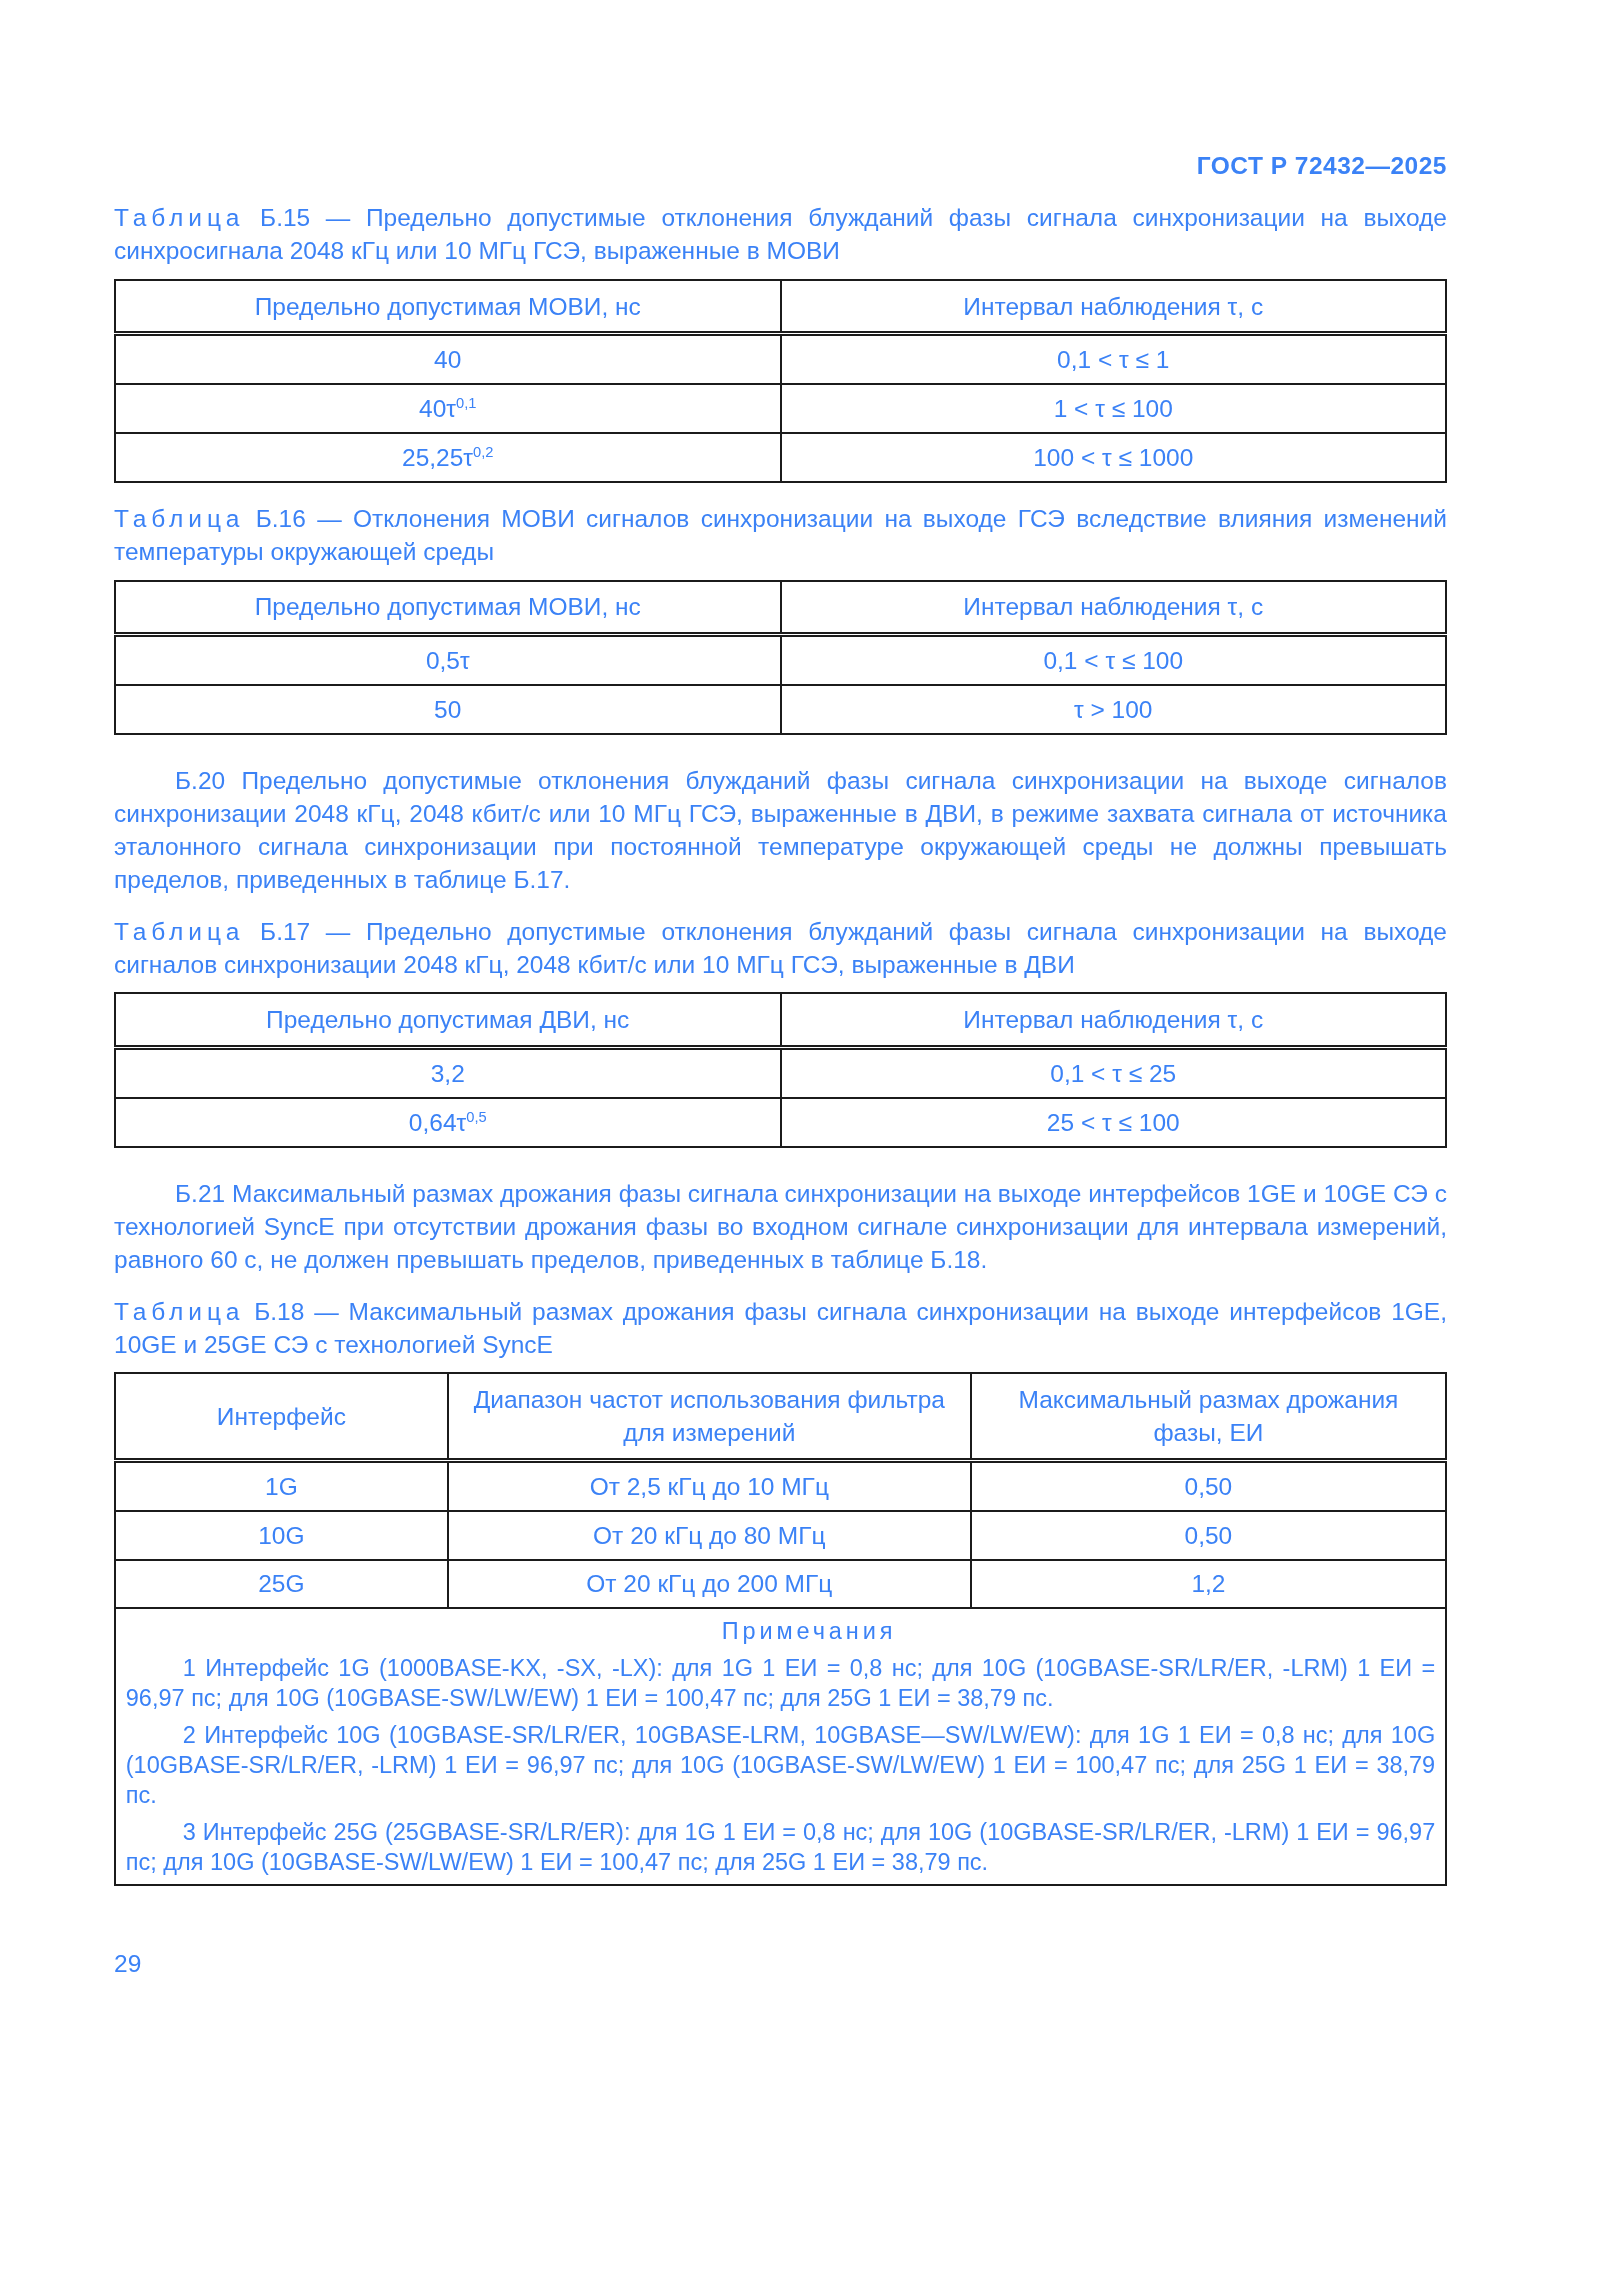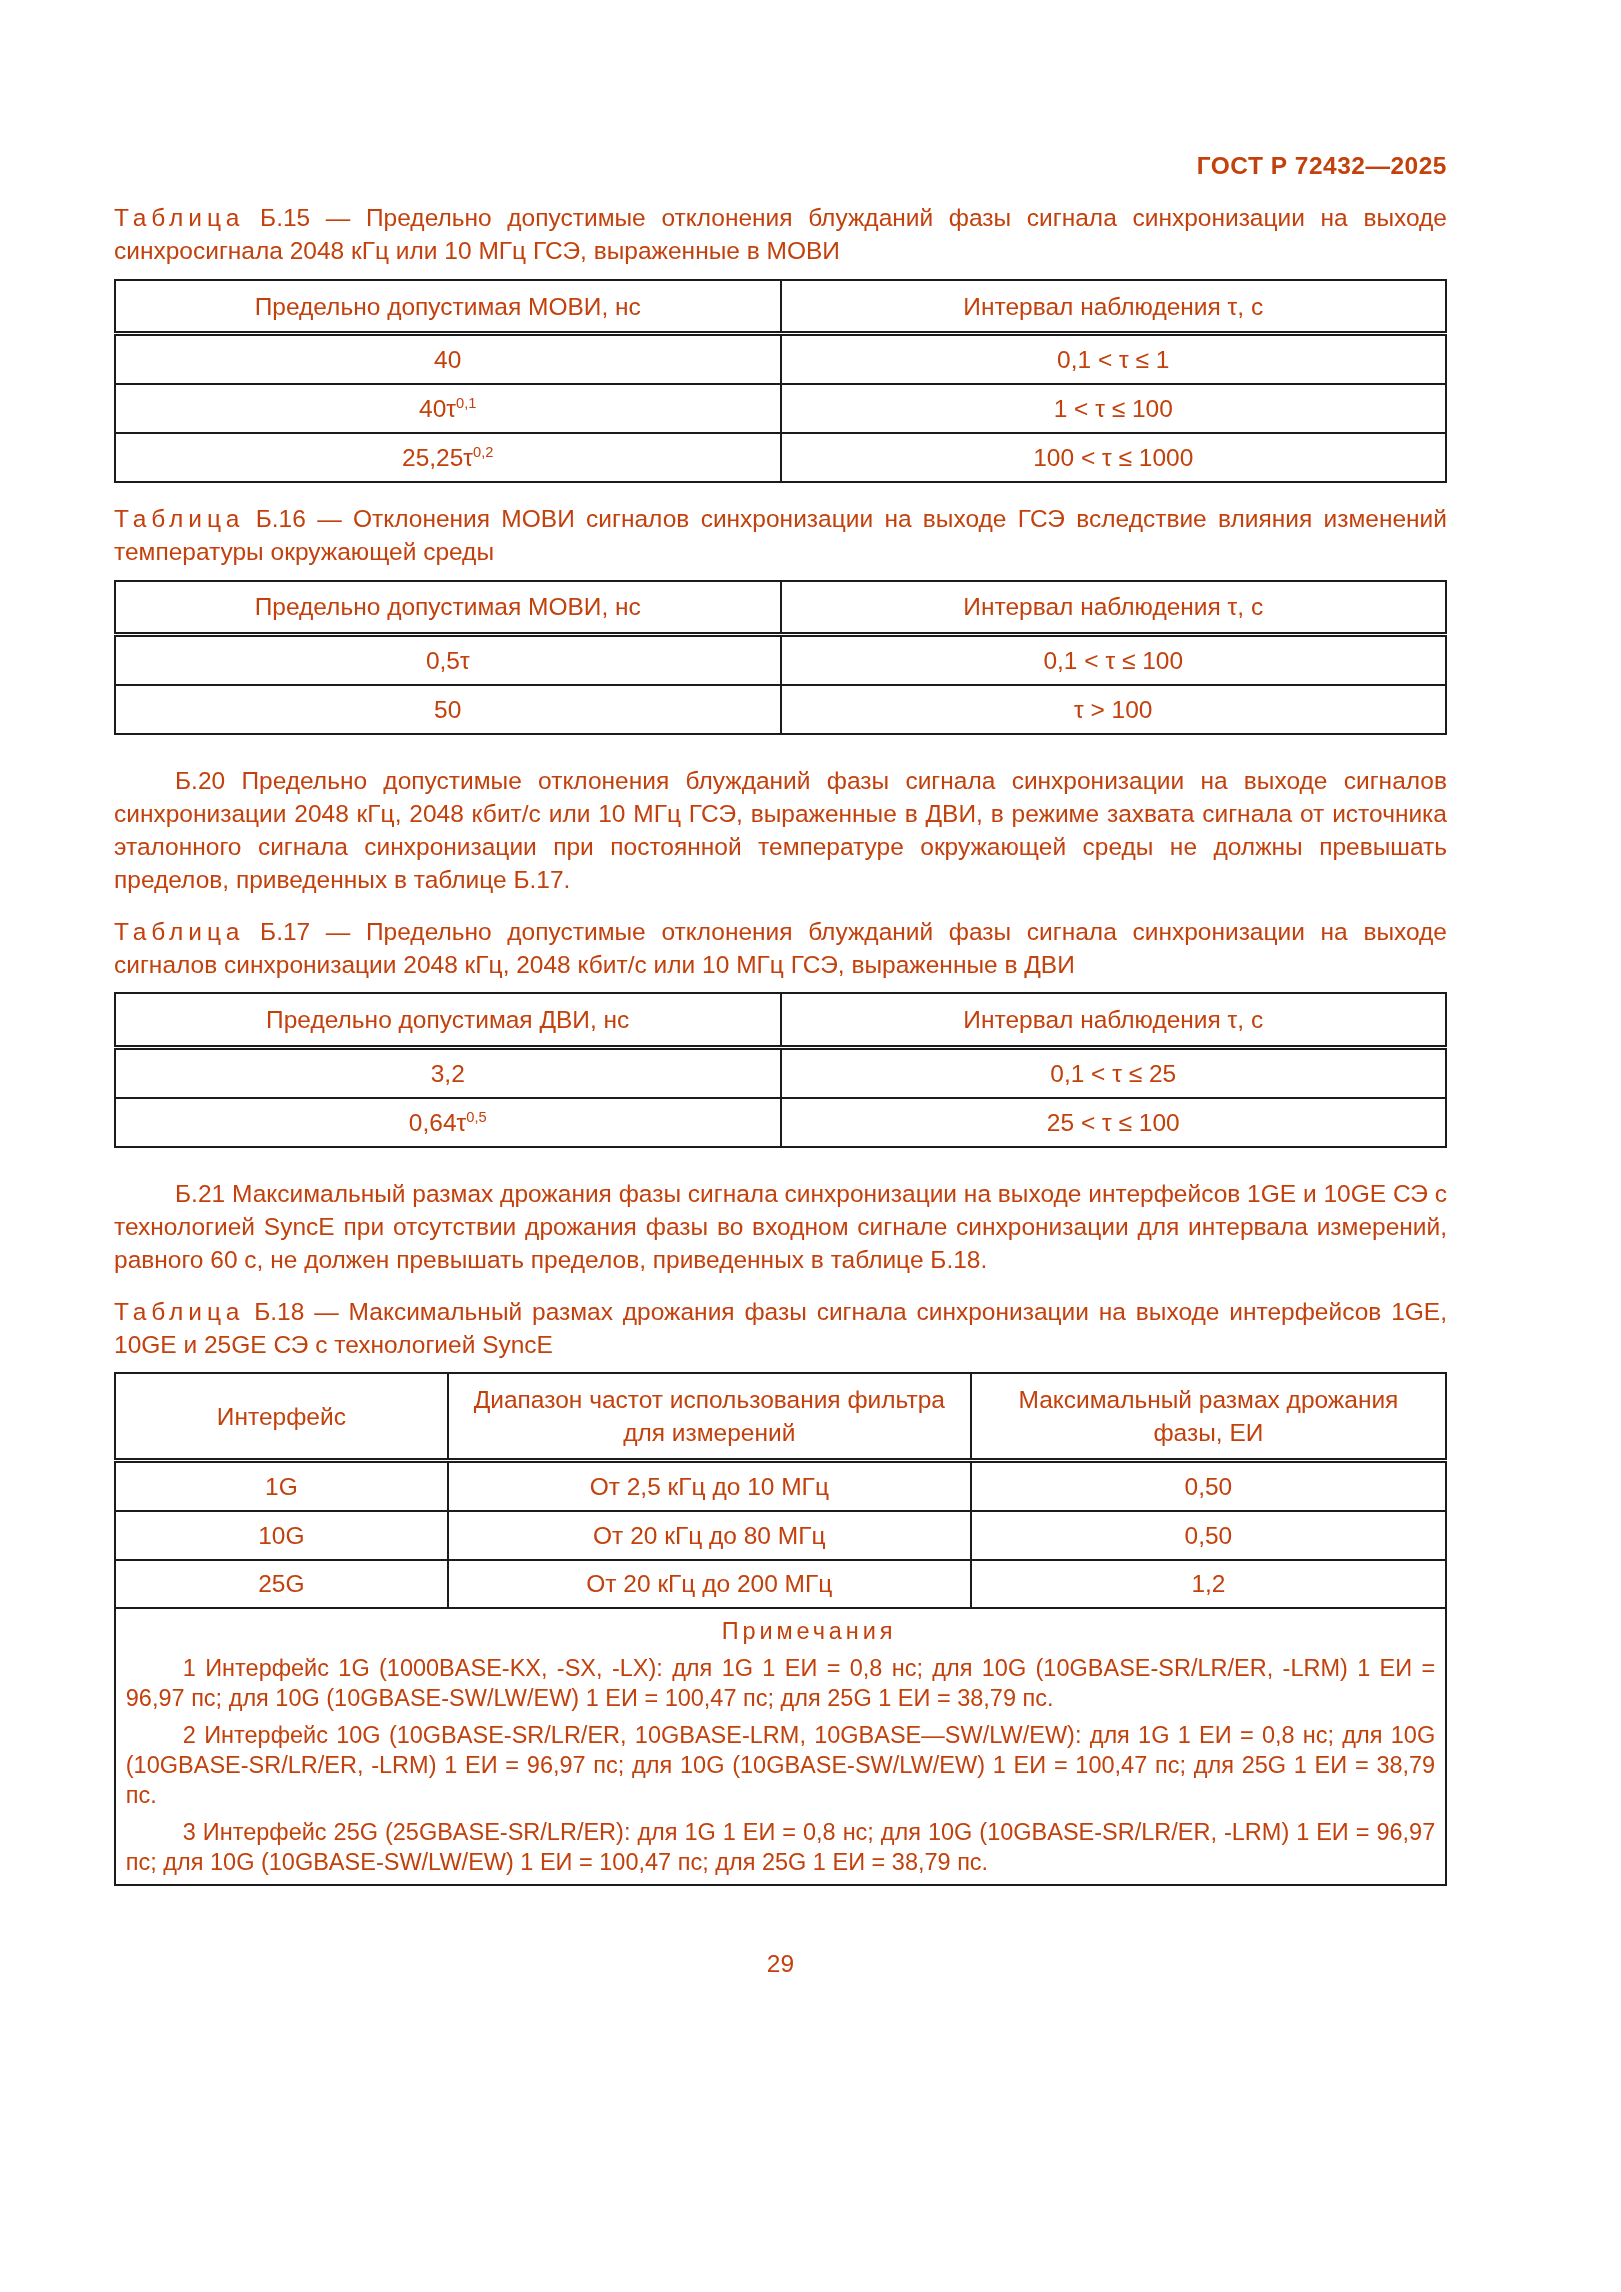--- a/index.html
+++ b/index.html
@@ -6,21 +6,21 @@
   html, body { background: #ffffff; }
   .page {
     width: 1621px;
     height: 2293px;
     margin: 0 auto;
     background: #ffffff;
     position: relative;
     font-family: "Liberation Sans", "DejaVu Sans", sans-serif;
     font-size: 24.5px;
     line-height: 33px;
-    color: #c2410c;
+    color: #3b82f6;
     padding: 149px 174px 0 114px;
   }
   .running-header {
     text-align: right;
     font-weight: bold;
     letter-spacing: 0.5px;
   }
   .caption {
     margin-top: 19px;
     text-align: justify;
@@ -68,21 +68,21 @@
     text-align: center;
     letter-spacing: 3.9px;
     padding-left: 57px;
   }
   p.note {
     text-indent: 57px;
     margin-top: 6.9px;
     text-align: justify;
   }
   .page-number {
-    text-align: center;
+    text-align: left;
     margin-top: 61px;
   }
 </style>
 </head>
 <body>
 
 <div class="page">
 
   <div class="running-header">ГОСТ Р 72432—2025</div>
 

